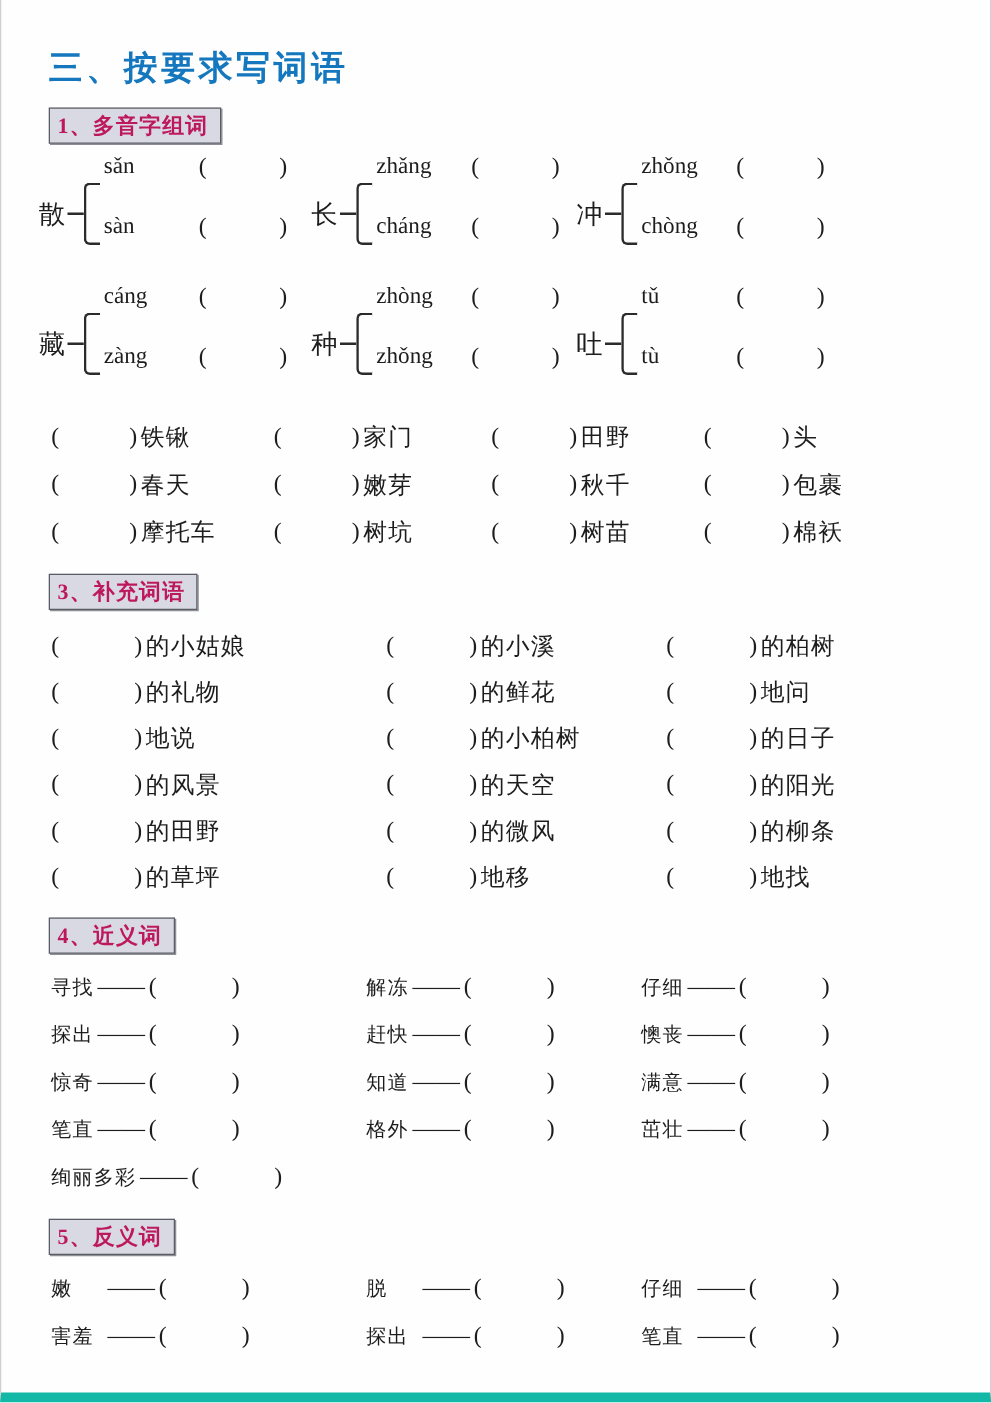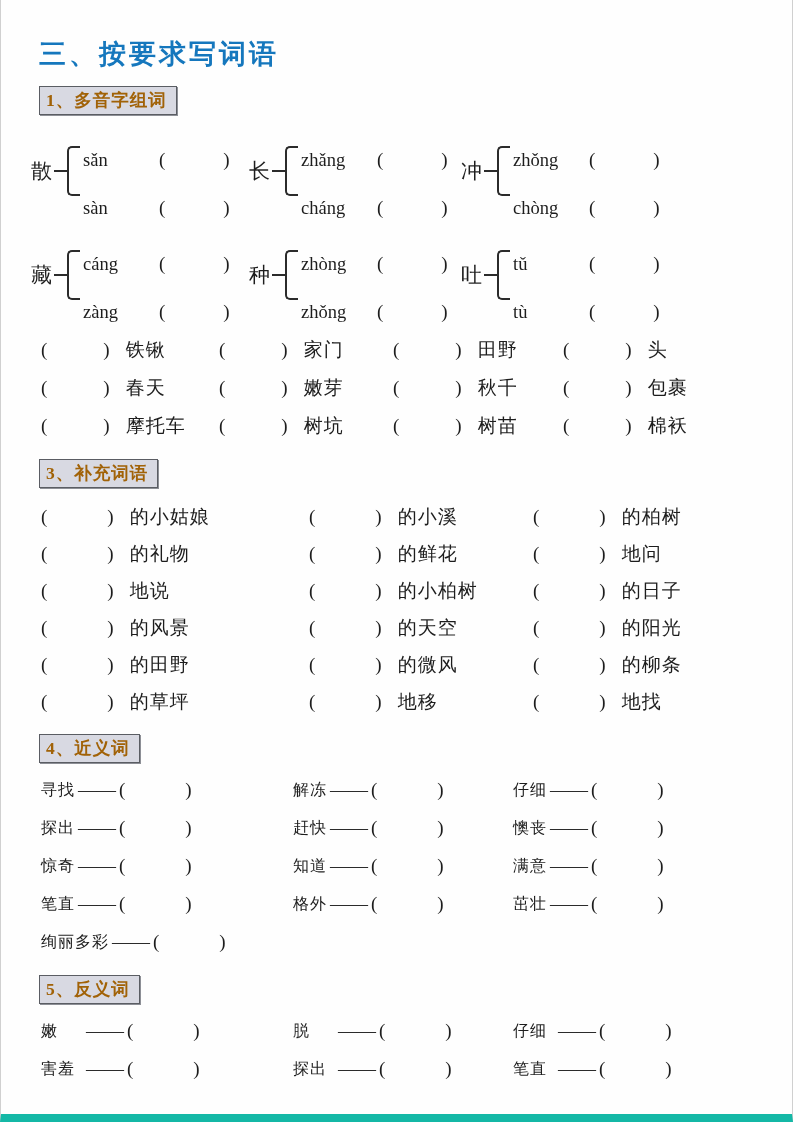--- a/index.html
+++ b/index.html
@@ -3,46 +3,46 @@
 <meta charset="utf-8">
 <style>
   *{box-sizing:border-box;margin:0;padding:0}
   html,body{margin:0;padding:0;background:#ffffff}
   body{font-family:"Liberation Serif","DejaVu Serif",serif;color:#1d1d1d}
   .page{width:793px;height:1122px;background:#fefefe;position:relative;overflow:hidden;
         border-left:1px solid #d0d0d0;border-right:1px solid #d0d0d0;border-bottom:8px solid #14b8a6}
   .title{margin:36px 0 0 38px;font-size:27px;font-weight:bold;color:#1577bd;letter-spacing:3px;
          font-family:"Liberation Sans","DejaVu Sans",sans-serif}
   .sec-head{display:inline-block;margin:14px 0 0 38px;padding:1px 9px 2px 6px;font-size:17.5px;
-            font-weight:bold;color:#a16207;background:#d8d9e2;border:1px solid #5a5d63;
+            font-weight:bold;color:#be185d;background:#d8d9e2;border:1px solid #5a5d63;
             box-shadow:1px 1px 0 #8d8f96;letter-spacing:1px}
   .block{display:block}
   
   .poly-grid{display:grid;grid-template-columns:218px 212px auto;row-gap:8px;margin:8px 0 0 30px}
   .poly-group{display:flex;align-items:center;height:96px}
   .poly-char{font-size:21px}
   .poly-dash{width:13px;height:2px;background:#2b2b2b;margin-left:2px;flex:none}
   .poly-rows{position:relative;padding-left:16px;display:flex;flex-direction:column}
   .poly-rows::before{content:"";position:absolute;left:0;top:23px;bottom:23px;width:11px;
                      border:2px solid #2b2b2b;border-right:none;border-radius:5px 0 0 5px}
-  .poly-row{height:48px;display:flex;align-items:flex-end}
+  .poly-row{height:48px;display:flex;align-items:flex-start}
   .pinyin{font-size:18.5px;width:76px}
   
   .blank{display:inline-flex;align-items:center}
   .paren{font-size:19px}
   .gap{display:inline-block;height:1px}
   .g56{width:56px}.g58{width:58px}.g60{width:60px}
   
   .grid{display:grid;margin:8px 0 0 40px}
   .verbs{grid-template-columns:178px 174px 170px auto}
   .complete{grid-template-columns:268px 224px auto;margin-top:10px}
   .syn{grid-template-columns:252px 220px auto}
   .cell{height:37px;display:flex;align-items:center;font-size:19px}
   .cell-tall{height:38px}
-  .noun{margin-left:16px;letter-spacing:1px;font-size:19px}
+  .noun{margin-left:3px;letter-spacing:1px;font-size:19px}
   .word{font-size:16px;letter-spacing:1px}
   .word-fixed{display:inline-block;min-width:42px}
   .dash{font-size:19px;margin:0 3px;letter-spacing:0}
 </style>
 </head>
 <body>
 
 <div class="page">
 
   <div class="title">三、按要求写词语</div>

